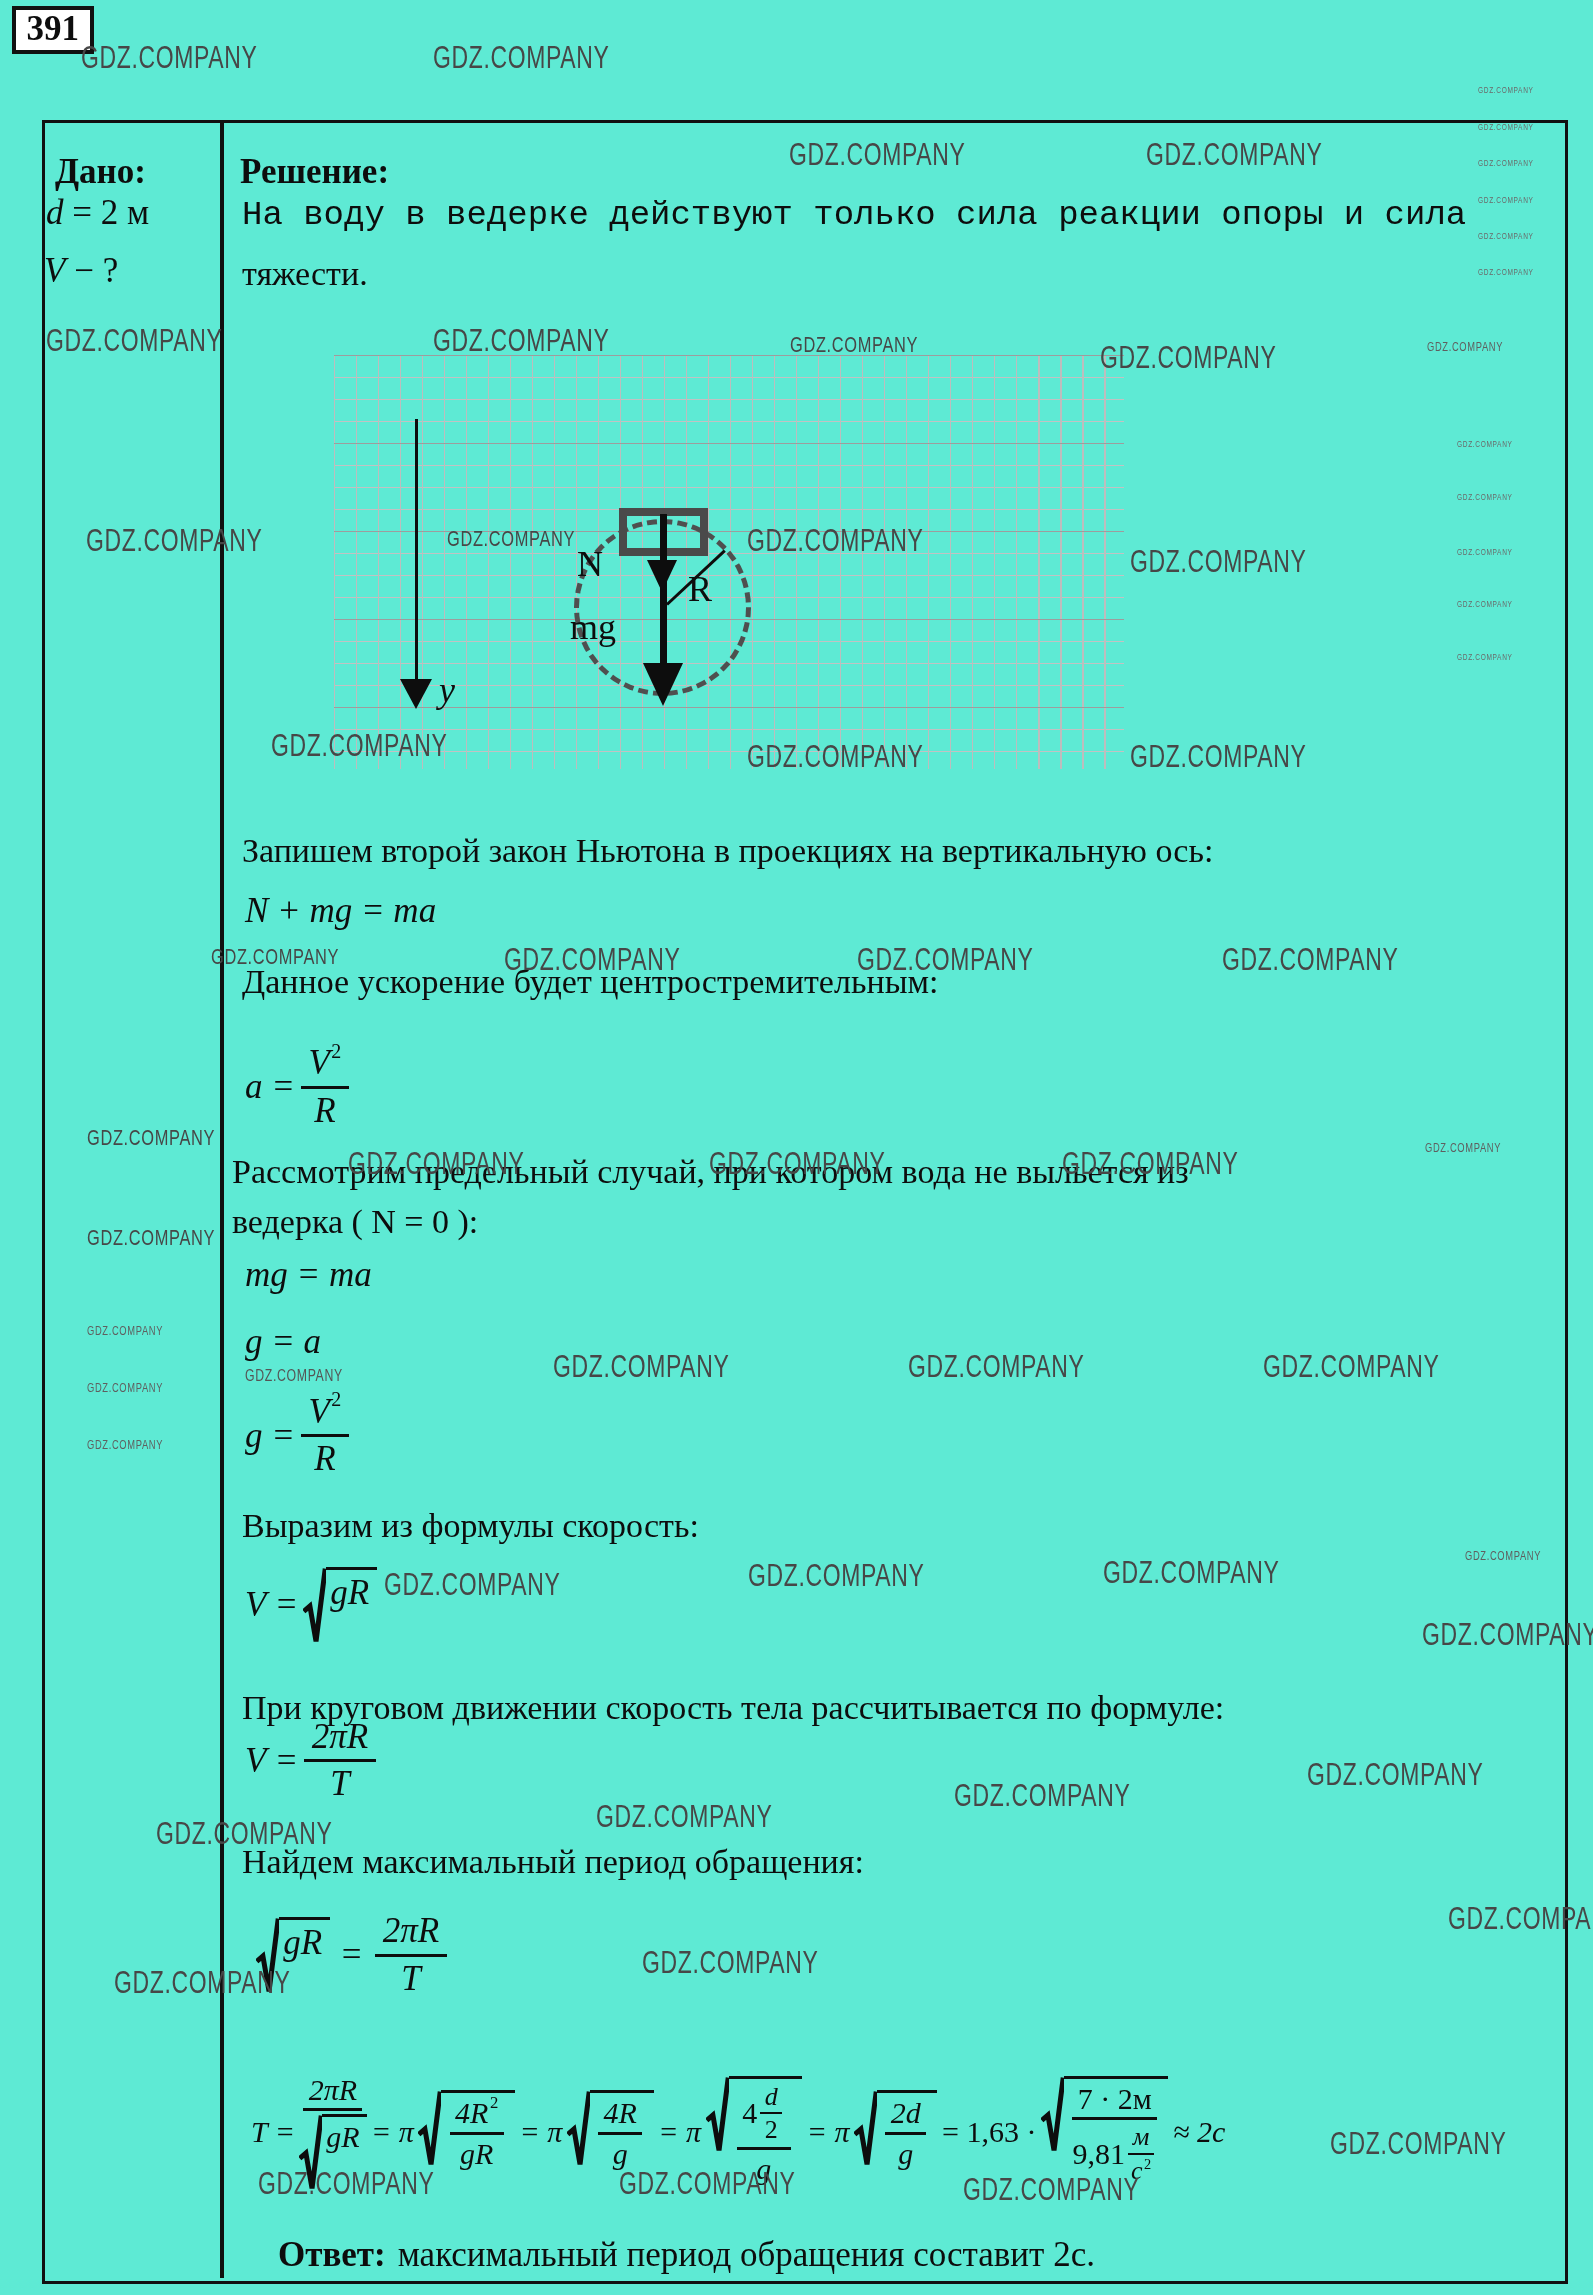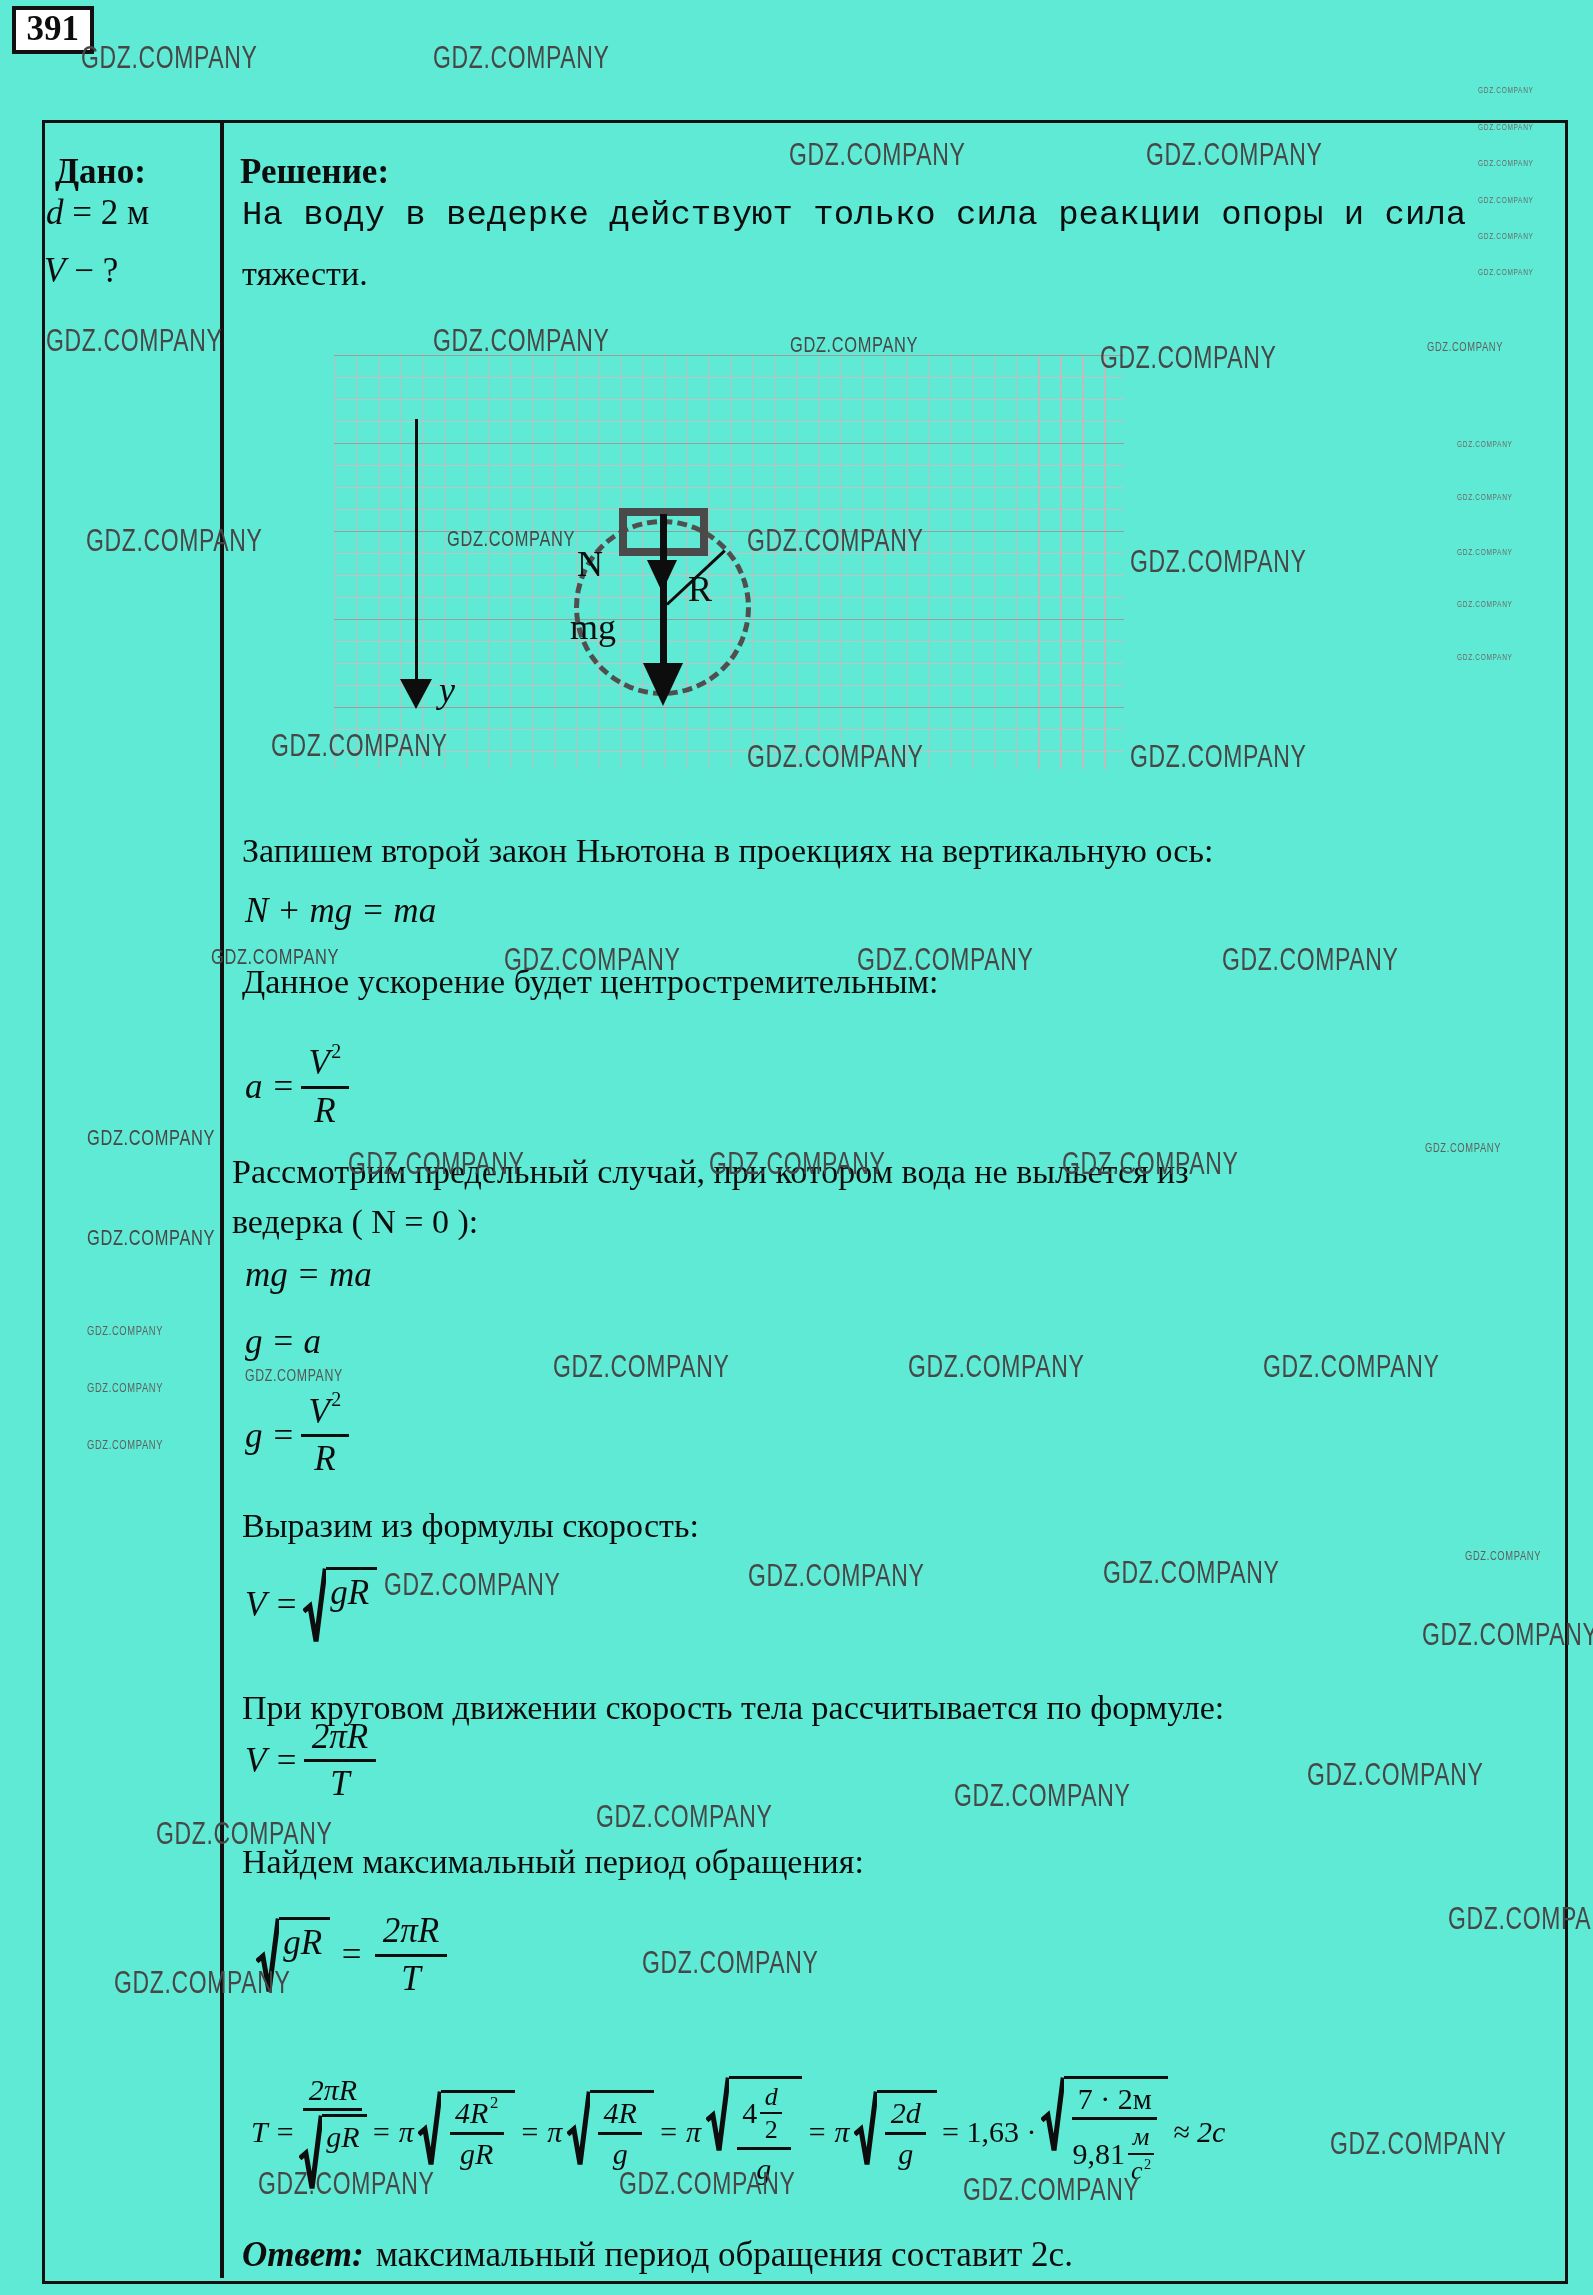--- a/index.html
+++ b/index.html
@@ -53,21 +53,21 @@
   .circle{left:574px;top:519px;width:167px;height:167px;border:5.3px dashed #4f4f4f;border-radius:50%;}
   .force-line{left:660px;top:514px;width:6.8px;height:156px;background:#0d0d0d;}
   .n-head{left:647px;top:560px;width:0;height:0;
       border-left:15px solid transparent;border-right:15px solid transparent;border-top:32px solid #0d0d0d;}
   .mg-head{left:643px;top:663px;width:0;height:0;
       border-left:20.5px solid transparent;border-right:20.5px solid transparent;border-top:43px solid #0d0d0d;}
   .radius{left:667px;top:603px;width:79px;height:3px;background:#0d0d0d;
       transform:rotate(-43deg);transform-origin:left center;}
   .fig-label{font-size:36px;white-space:nowrap;}
   .ans{display:flex;align-items:baseline;gap:12px;font-size:35px;white-space:nowrap;}
-  .ans .lbl{font-weight:bold;font-style:italic;}
+  .ans .lbl{font-weight:bold;margin-left:36px;}
 </style>
 </head>
 <body>
 
 <div class="page">
 
   <div class="abs badge">391</div>
 
   <div class="abs frame"></div>
   <div class="abs vdiv"></div>

